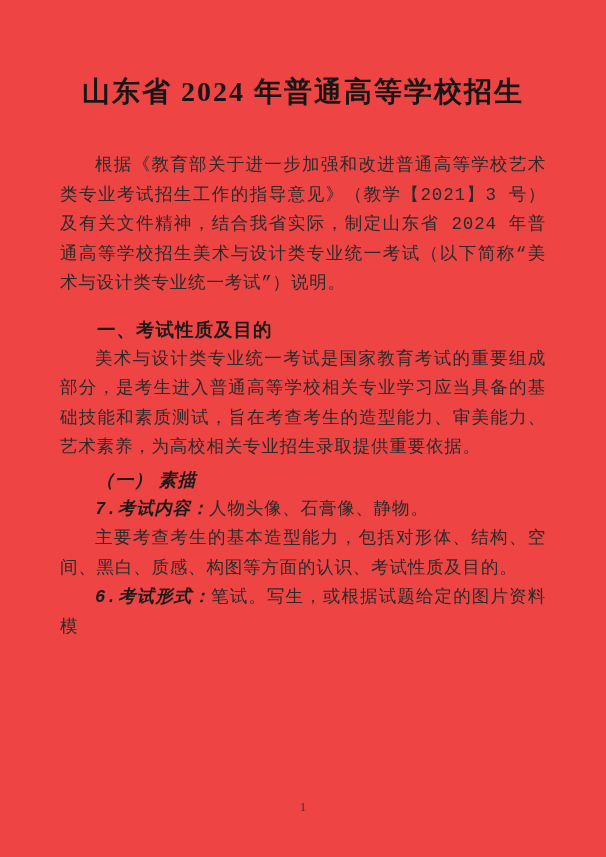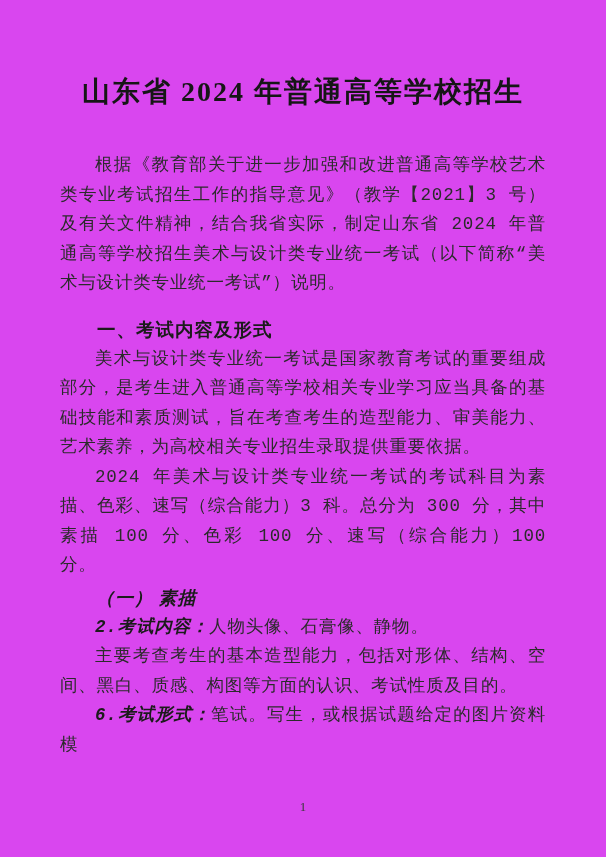--- a/index.html
+++ b/index.html
@@ -2,21 +2,21 @@
 <html><head>
 <meta charset="utf-8">
 <style>
   * { box-sizing: border-box; }
   html, body { margin: 0; padding: 0; background: #ffffff; }
   .page {
     position: relative;
     width: 606px;
     height: 857px;
     margin: 0 auto;
-    background: #d946ef;
+    background: #ef4444;
     font-family: "Liberation Serif", serif;
     color: #2b2b2b;
     overflow: hidden;
   }
   .doc-title {
     margin: 70px 40px 0 40px;
     text-align: center;
     font-size: 28px;
     font-weight: 700;
     line-height: 43px;
@@ -80,28 +80,27 @@
 <div class="page">
 
   <h1 class="doc-title">
     <span class="title-line">山东省 2024 年普通高等学校招生</span>
   </h1>
 
   <div class="content">
 
     <p class="para">根据《教育部关于进一步加强和改进普通高等学校艺术类专业考试招生工作的指导意见》（教学【2021】3 号）及有关文件精神，结合我省实际，制定山东省 2024 年普通高等学校招生美术与设计类专业统一考试（以下简称“美术与设计类专业统一考试”）说明。</p>
 
-    <h2 class="section-heading">一、考试内容及形式</h2>
+    <h2 class="section-heading">一、考试性质及目的</h2>
     <p class="para">美术与设计类专业统一考试是国家教育考试的重要组成部分，是考生进入普通高等学校相关专业学习应当具备的基础技能和素质测试，旨在考查考生的造型能力、审美能力、艺术素养，为高校相关专业招生录取提供重要依据。</p>
 
-    <p class="para">2024 年美术与设计类专业统一考试的考试科目为素描、色彩、速写（综合能力）3 科。总分为 300 分，其中素描 100 分、色彩 100 分、速写（综合能力）100 分。</p>
 
     <h3 class="sub-heading">（一） 素描</h3>
 
-    <p class="para"><span class="item-label">2.考试内容：</span><span>人物头像、石膏像、静物。</span></p>
+    <p class="para"><span class="item-label">7.考试内容：</span><span>人物头像、石膏像、静物。</span></p>
 
     <p class="para">主要考查考生的基本造型能力，包括对形体、结构、空间、黑白、质感、构图等方面的认识、考试性质及目的。</p>
 
     <p class="para"><span class="item-label">6.考试形式：</span><span>笔试。写生，或根据试题给定的图片资料模</span></p>
 
   </div>
 
   <div class="page-number">1</div>
 
 </div>

